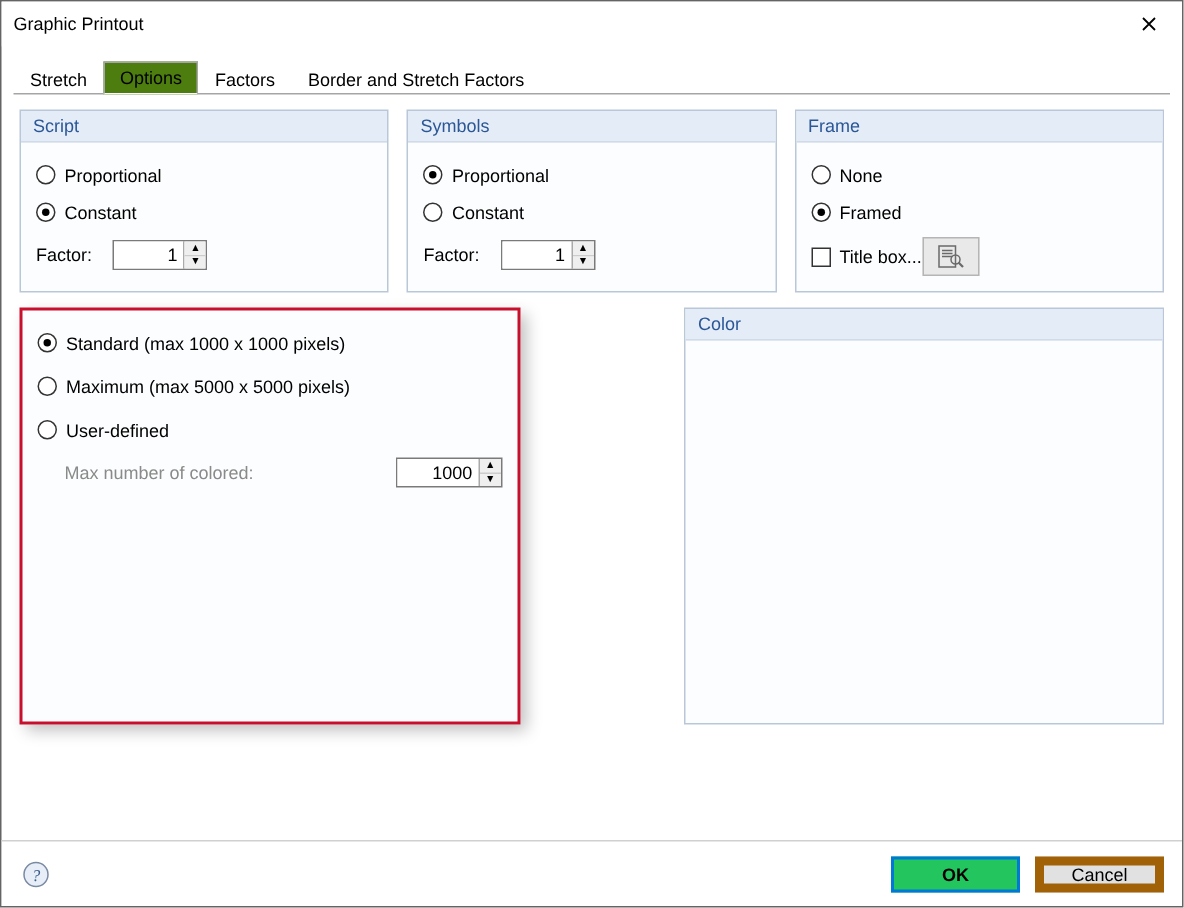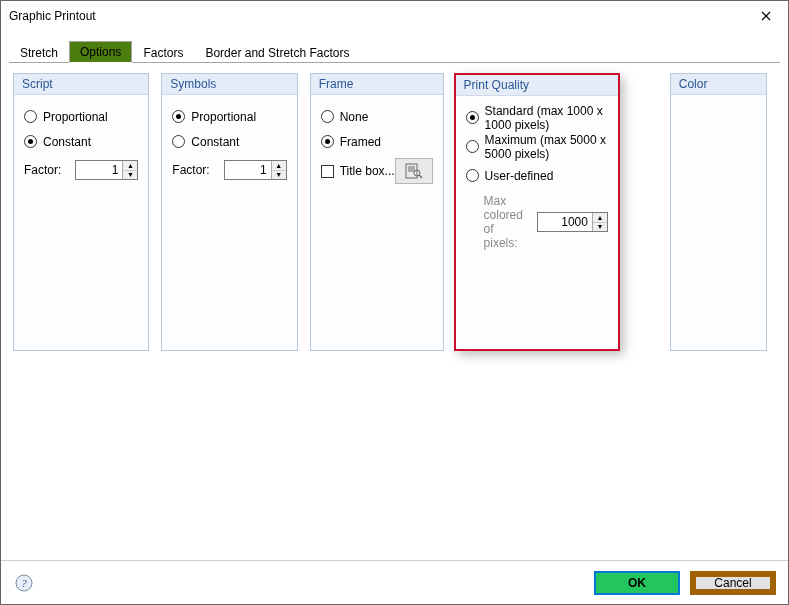--- a/index.html
+++ b/index.html
@@ -51,20 +51,21 @@
   .tab.active {
     border: 1px solid #a5a5a5;
     border-bottom: 1px solid #fff;
     background:#4d7c0f;
   }
 
   
   .content {
     padding: 10px 12px 0 12px;
     display:flex;
+    flex-direction:column;
     gap: 10px;
   }
   .row { display:flex; gap:12px; }
 
   
   .group {
     border: 1px solid #b9c7d8;
     background: #fcfdfe;
     flex:1;
     padding: 0;
@@ -132,21 +133,21 @@
     flex:1; display:flex; align-items:center; justify-content:center;
     font-size:7px; line-height:1;
     background:#efefef;
     cursor:default;
     border-bottom:1px solid #ccc;
   }
   .spinner .sb:last-child{border-bottom:none;}
 
   
   .title-box-row {
-    display:flex; align-items:center; justify-content:flex-end;
+    display:flex; align-items:center; justify-content:flex-start;
     margin-top: 6px;
   }
   .title-box-left { display:flex; align-items:center; gap:6px; }
   .icon-btn {
     width:38px; height:26px;
     border:1px solid #b5b5b5;
     background:#e9e9e9;
     display:flex; align-items:center; justify-content:center;
   }
 
@@ -290,36 +291,35 @@
           </div>
         </div>
       </div>
     </div>
 
   </div>
 
   <div class="row row2">
 
     <div class="group highlight" style="flex:1.35">
-      <div class="group-header">Print Quality</div>
       <div class="group-body">
         <div class="opt-row">
           <span class="radio selected"></span>
           <span>Standard (max 1000 x 1000 pixels)</span>
         </div>
         <div class="opt-row" style="margin-top:12px">
           <span class="radio"></span>
           <span>Maximum (max 5000 x 5000 pixels)</span>
         </div>
         <div class="opt-row" style="margin-top:12px">
           <span class="radio"></span>
           <span>User-defined</span>
         </div>
         <div class="factor-row" style="margin-left:18px; justify-content:space-between;">
-          <span class="disabled-label">Max colored of pixels:</span>
+          <span class="disabled-label">Max number of colored:</span>
           <div class="spinner wide-spinner">
             <input value="1000" style="">
             <div class="spin-btns">
               <div class="sb">▲</div>
               <div class="sb">▼</div>
             </div>
           </div>
         </div>
       </div>
     </div>

